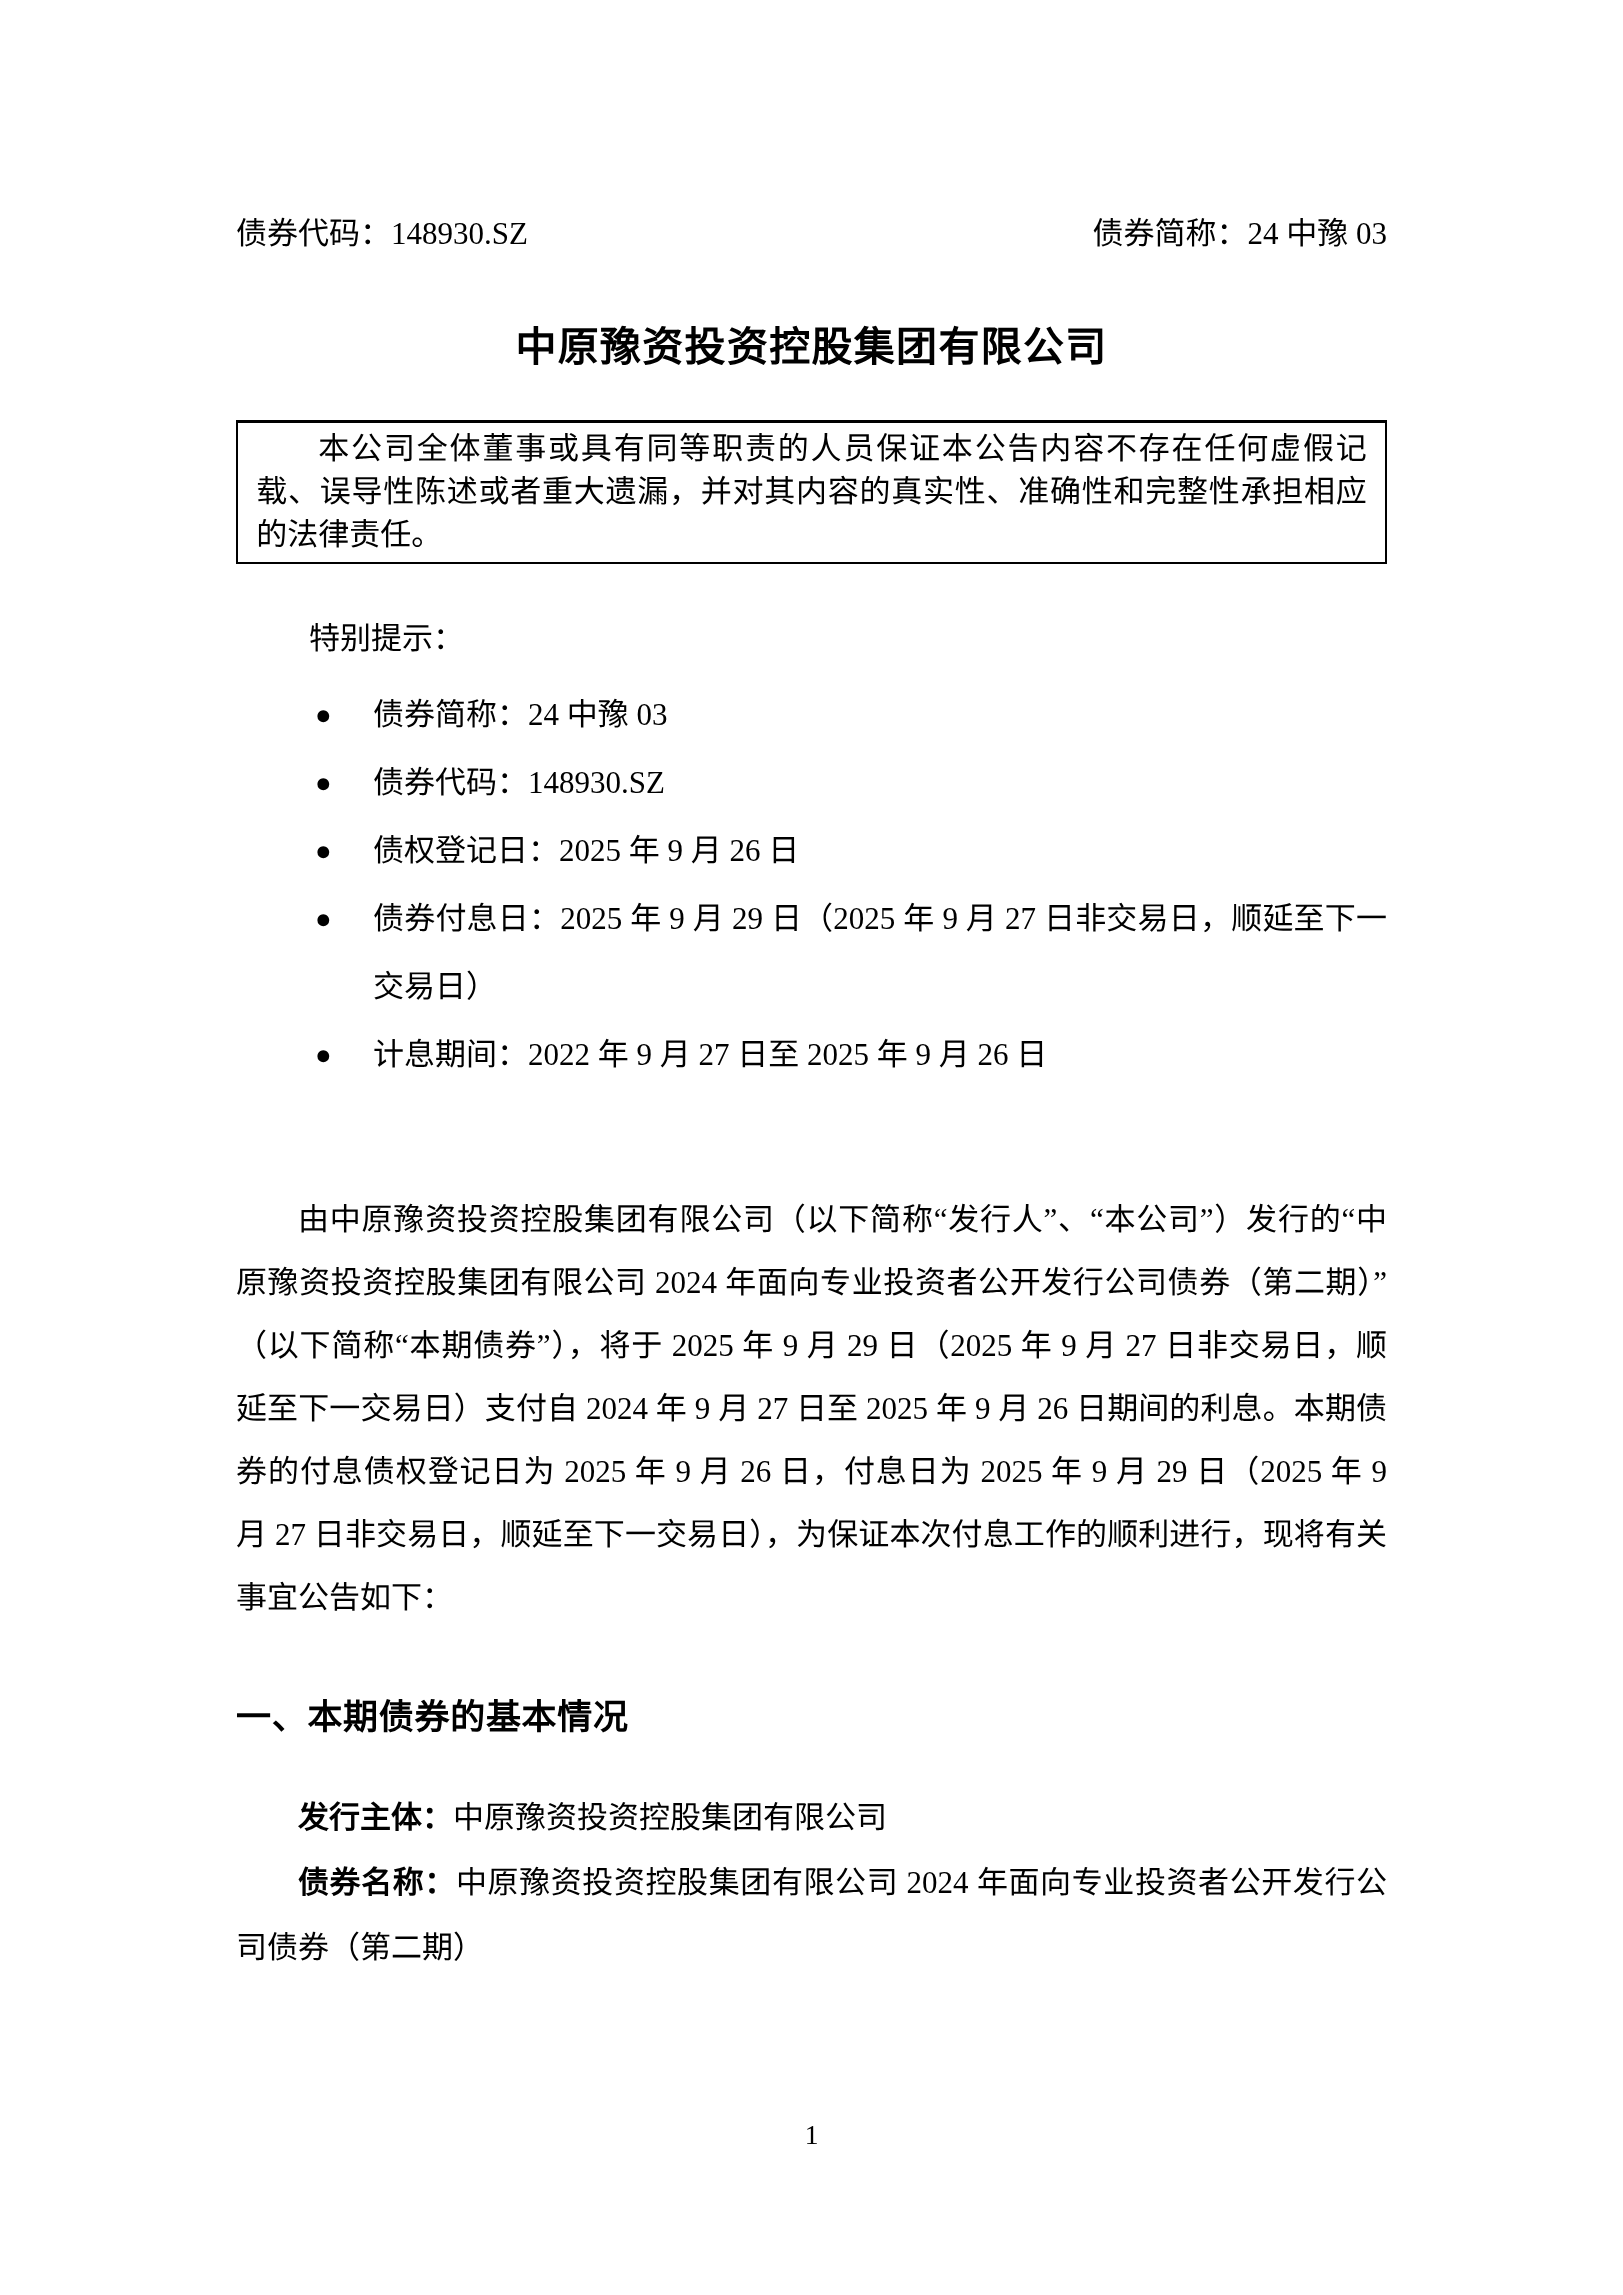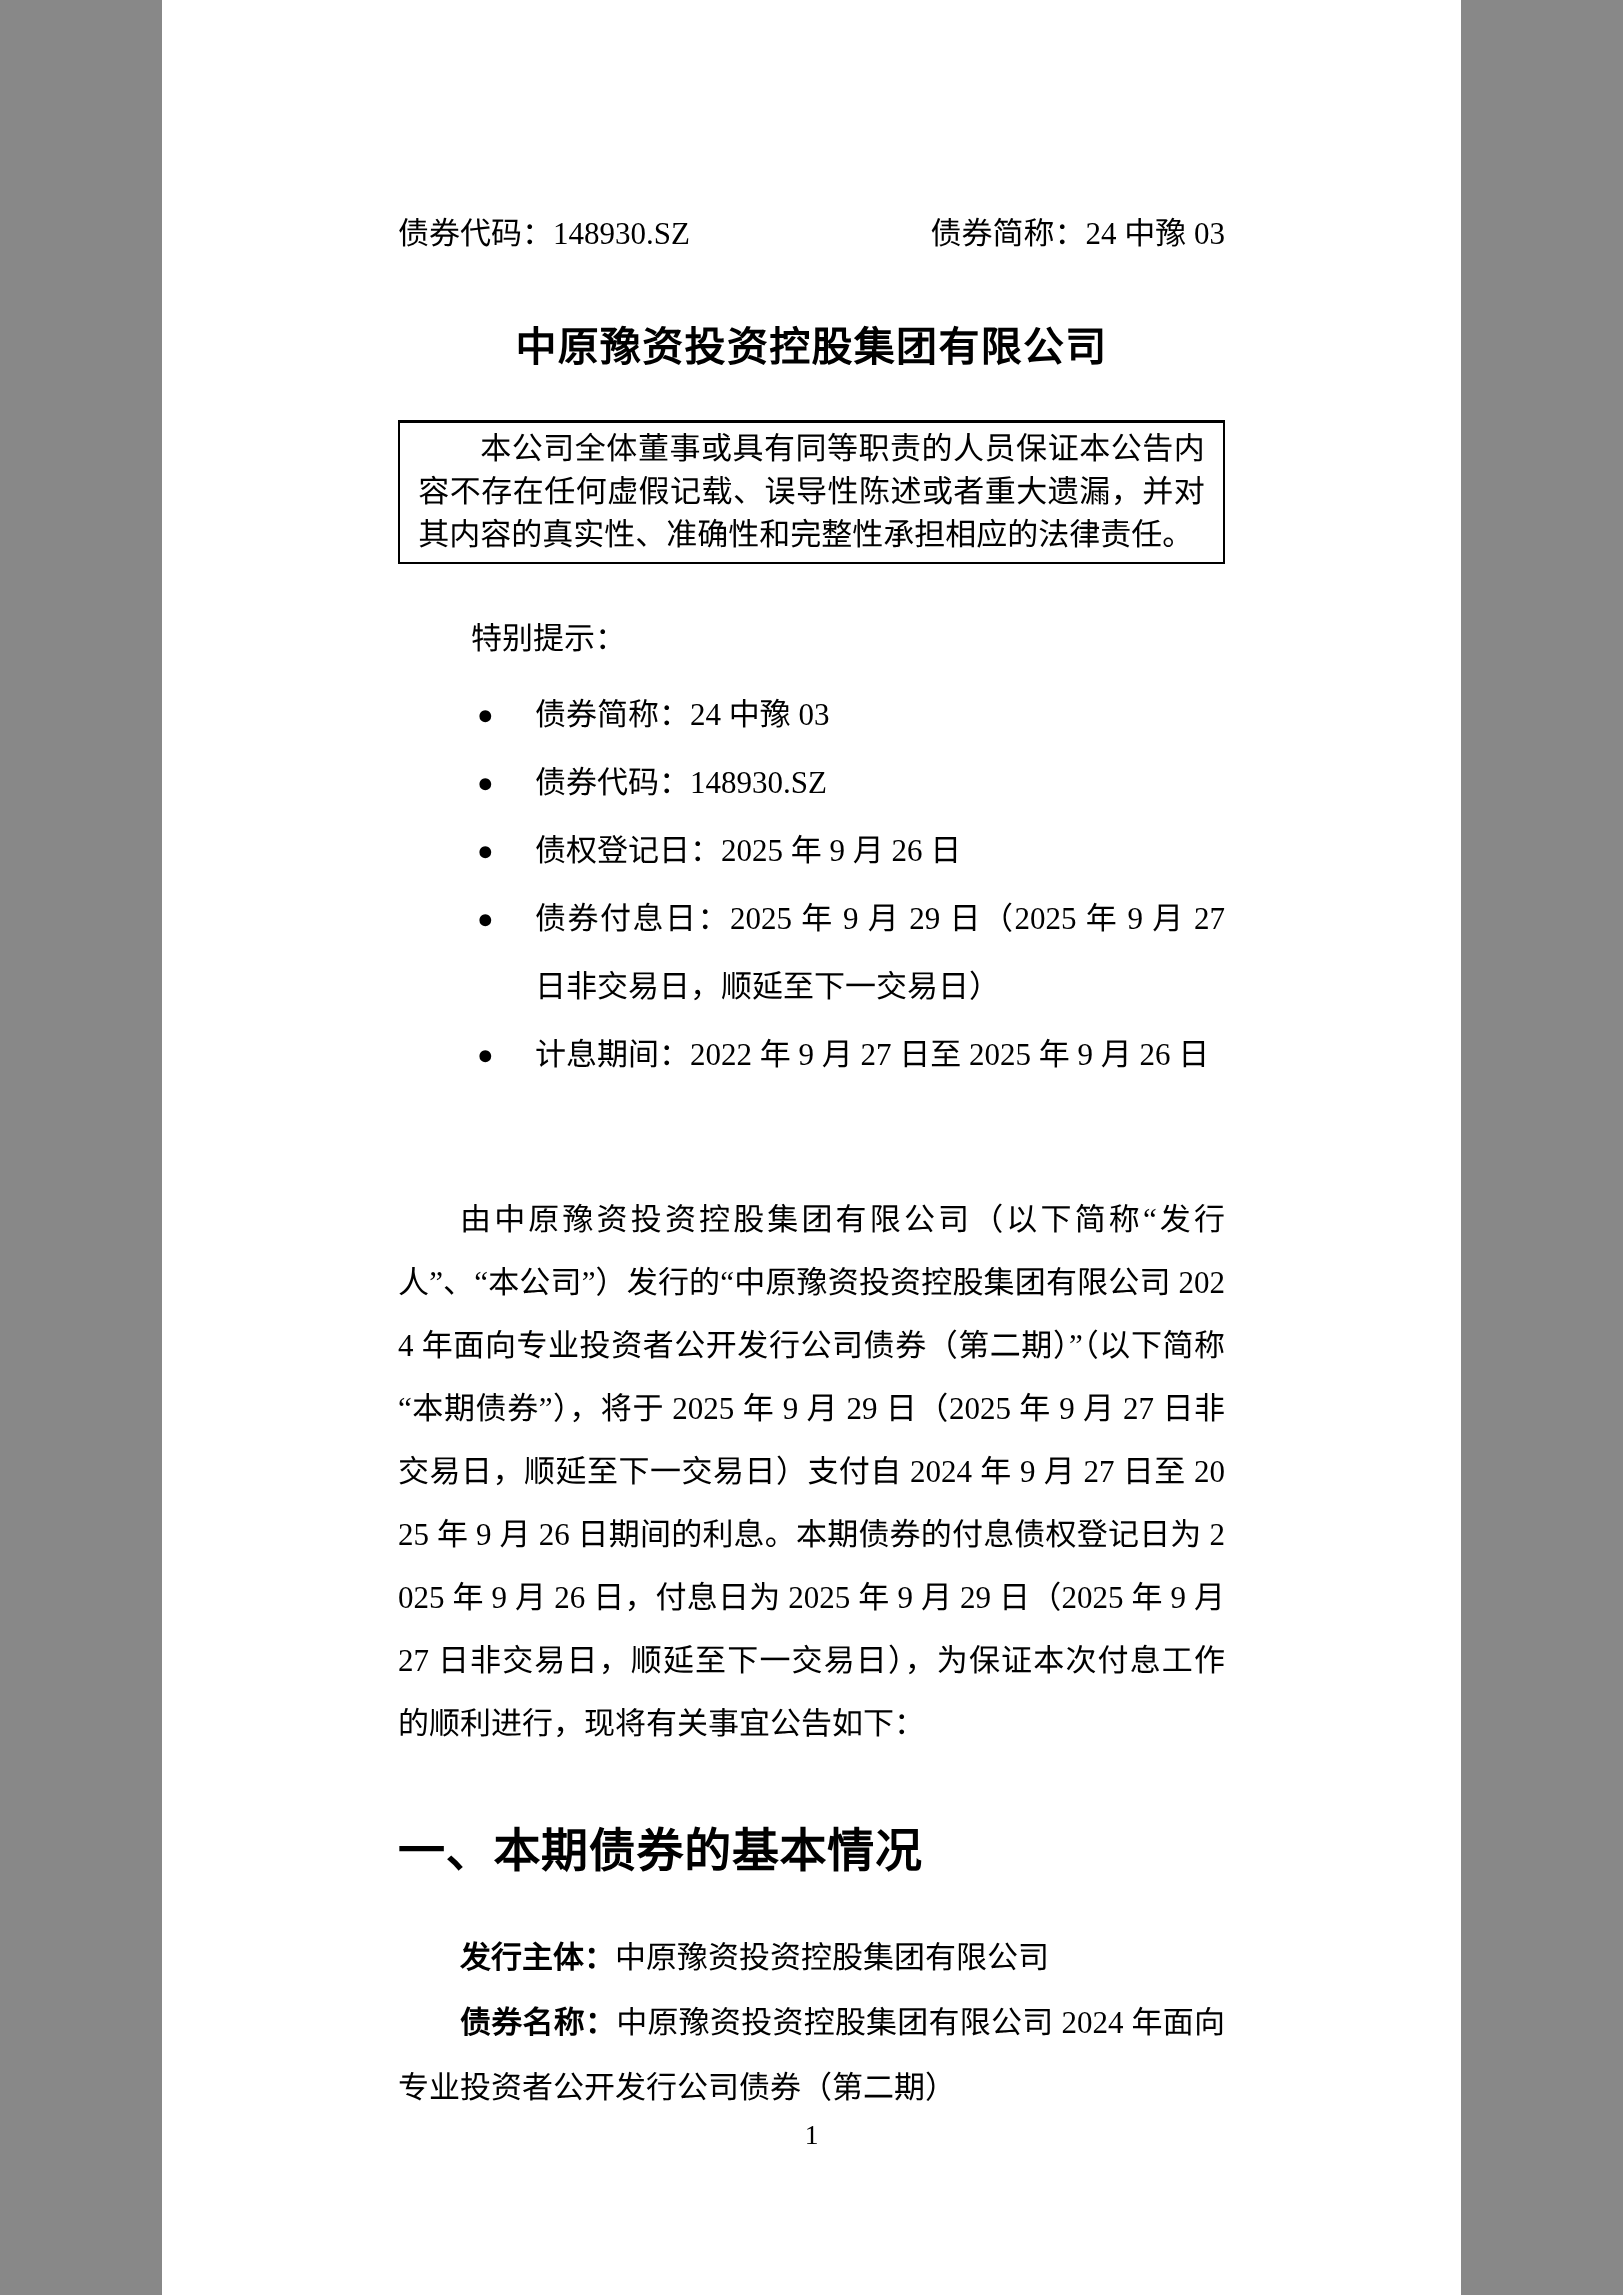--- a/index.html
+++ b/index.html
@@ -1,19 +1,19 @@
 <!DOCTYPE html>
 <html lang="zh-CN" style="font-size:10.5px"><head>
 <meta charset="utf-8">
 <style>
   * { margin: 0; padding: 0; box-sizing: border-box; }
   html, body { background: #888; }
   .page {
     position: relative;
-    width: 1299px;
+    width: 1623px;
     height: 2295px;
     margin: 0 auto;
     background: #ffffff;
     color: #000000;
     font-family: "Liberation Serif", "DejaVu Serif", serif;
     font-size: 31px;
     overflow: hidden;
   }
   .content {
     padding: 215px 236px 0 236px;
@@ -73,21 +73,21 @@
   }
   .intro-paragraph {
     margin-top: 99px;
     line-height: 63px;
     text-align: justify;
     text-indent: 2em;
     word-break: break-all;
   }
   .section-heading {
     margin-top: 69px;
-    font-size: 47px;
+    font-size: 35px;
     font-weight: bold;
     line-height: 1.15;
     letter-spacing: 0.7px;
   }
   .kv-paragraph {
     line-height: 65px;
     text-align: justify;
     text-indent: 2em;
     word-break: break-all;
   }

